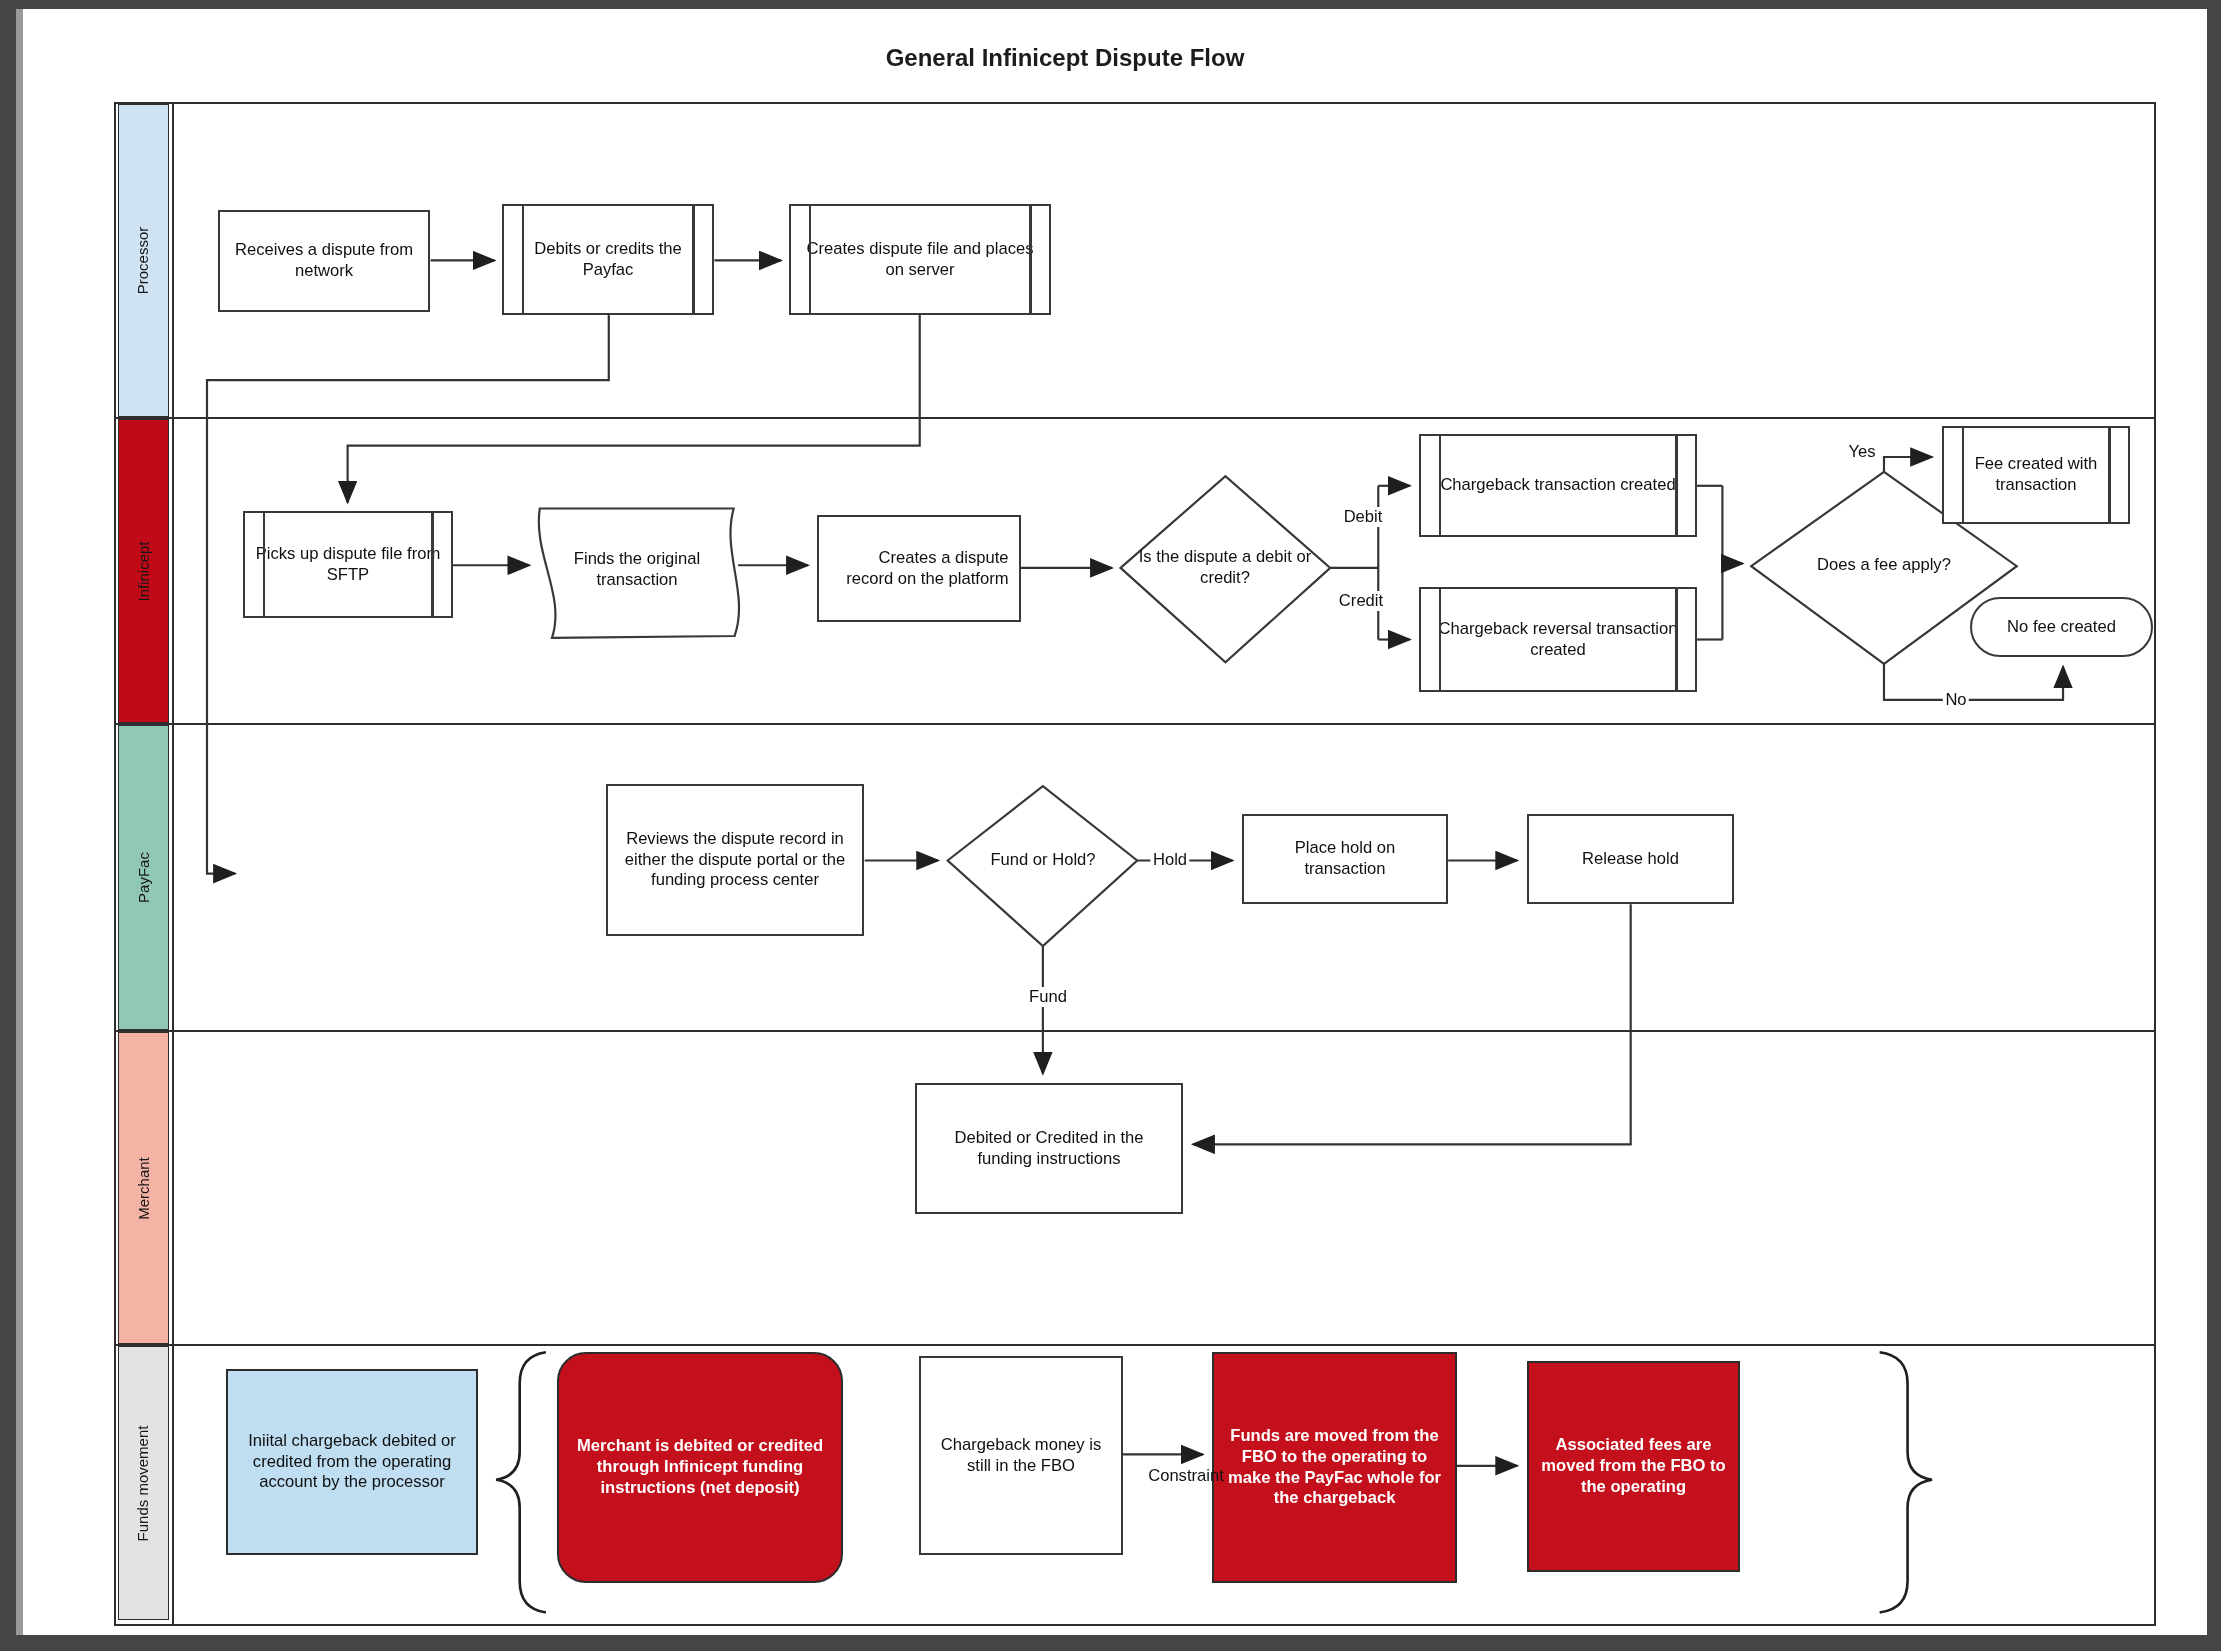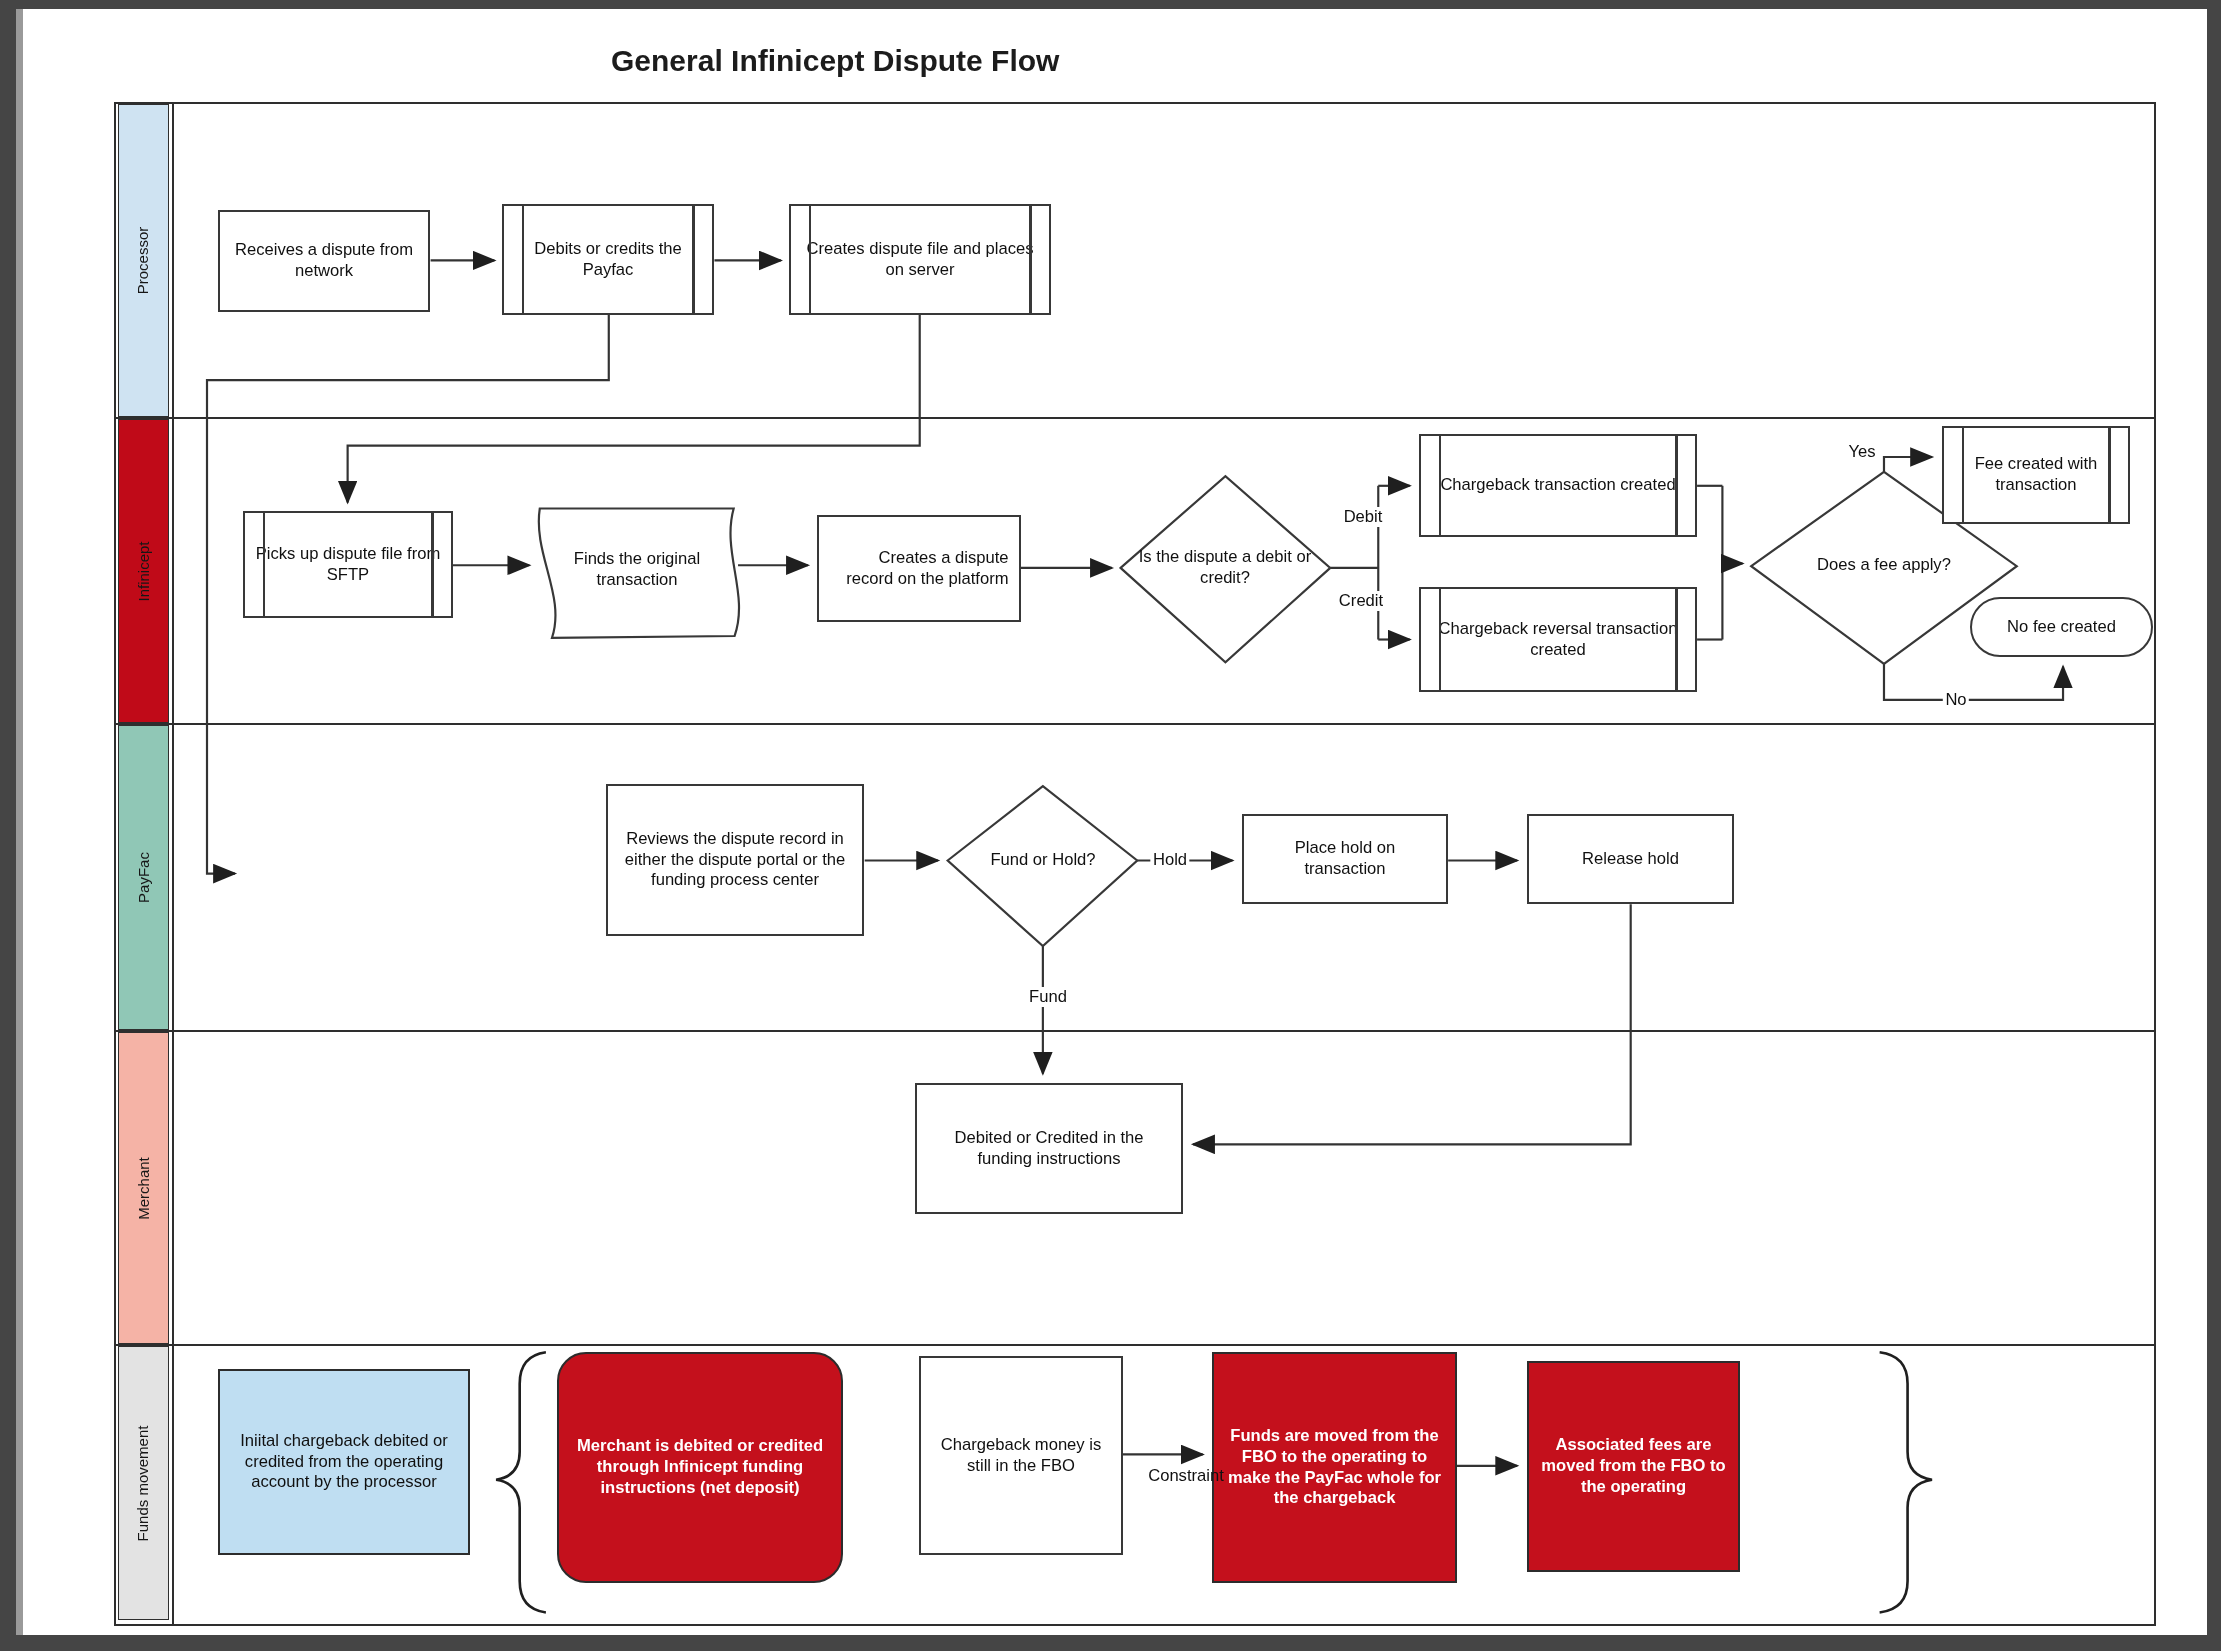--- a/index.html
+++ b/index.html
@@ -1,21 +1,21 @@
 <!DOCTYPE html>
 <html style="font-size:14px"><head>
 <meta charset="utf-8">
 <style>
   html,body{margin:0;padding:0;background:#454545;}
   .canvas{position:relative;width:2222px;height:1652px;background:#454545;overflow:hidden;
           font-family:"Liberation Sans", sans-serif;}
   .edge-strip{position:absolute;left:15.7px;top:8.7px;width:7px;height:1626px;background:#9a9a9a;}
   .page{position:absolute;left:23px;top:8.7px;width:2184px;height:1626px;background:#ffffff;}
-  .title{position:absolute;left:611px;top:44px;width:908px;
-         font-size:30px;font-weight:bold;color:#1c1c1c;z-index:5;}
+  .title{position:absolute;left:611px;top:44px;width:908px;text-align:center;
+         font-size:24px;font-weight:bold;color:#1c1c1c;z-index:5;}
   
   .lanes{position:absolute;left:114px;top:102px;width:2042px;height:1524px;
          border:2.6px solid #2e2e2e;box-sizing:border-box;z-index:1;}
   .lane{position:relative;width:100%;box-sizing:border-box;border-top:2.6px solid #2e2e2e;}
   .lane:first-child{border-top:none;}
   .lane-label-cell{position:absolute;left:1.7px;top:0;bottom:0;width:51px;
          border:1.7px solid #2e2e2e;box-sizing:border-box;
          display:flex;align-items:center;justify-content:center;}
   .lane-label-text{transform:rotate(-90deg);white-space:nowrap;font-size:15px;color:#161616;}
   .lane-inner-line{position:absolute;left:172px;top:102px;width:0;height:1524px;
@@ -25,21 +25,21 @@
   
   .node{position:absolute;box-sizing:border-box;border:2.2px solid #383838;background:#fff;
         display:flex;align-items:center;justify-content:center;text-align:center;
         font-size:16.6px;line-height:1.25;color:#101010;padding:5.2px 10.5px;z-index:3;}
   .ghost{border:none;background:transparent;padding:1.7px;}
   .stadium{border-radius:61px;}
   .pill{border-radius:35px;}
   .predef .bar{position:absolute;top:0;bottom:0;width:2.2px;background:#383838;}
   .predef .bar.l{left:17.5px;} .predef .bar.r{right:17.5px;}
   .fill-red{color:#ffffff;font-weight:bold;border-color:#2c2c2c;}
-  .fill-blue{border-color:#2c2c2c;}
+  .fill-blue{border-color:#2c2c2c;margin-left:8px;}
   .edge-label{position:absolute;transform:translate(-50%,-50%);background:#ffffff;
         padding:0 2.6px;font-size:16.6px;color:#101010;z-index:4;white-space:nowrap;}
 </style>
 </head>
 <body>
 
 <div class="canvas">
   <div class="edge-strip"></div>
   <div class="page"></div>
 

